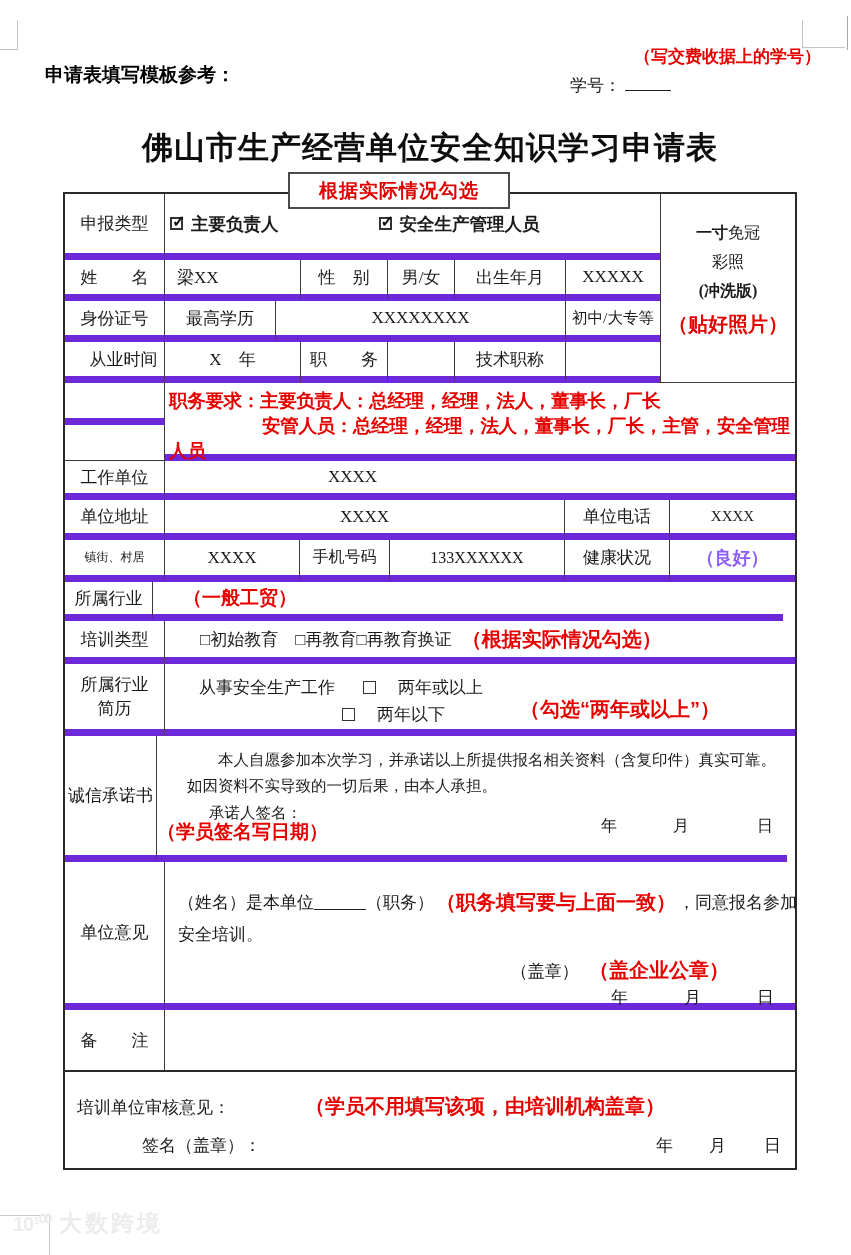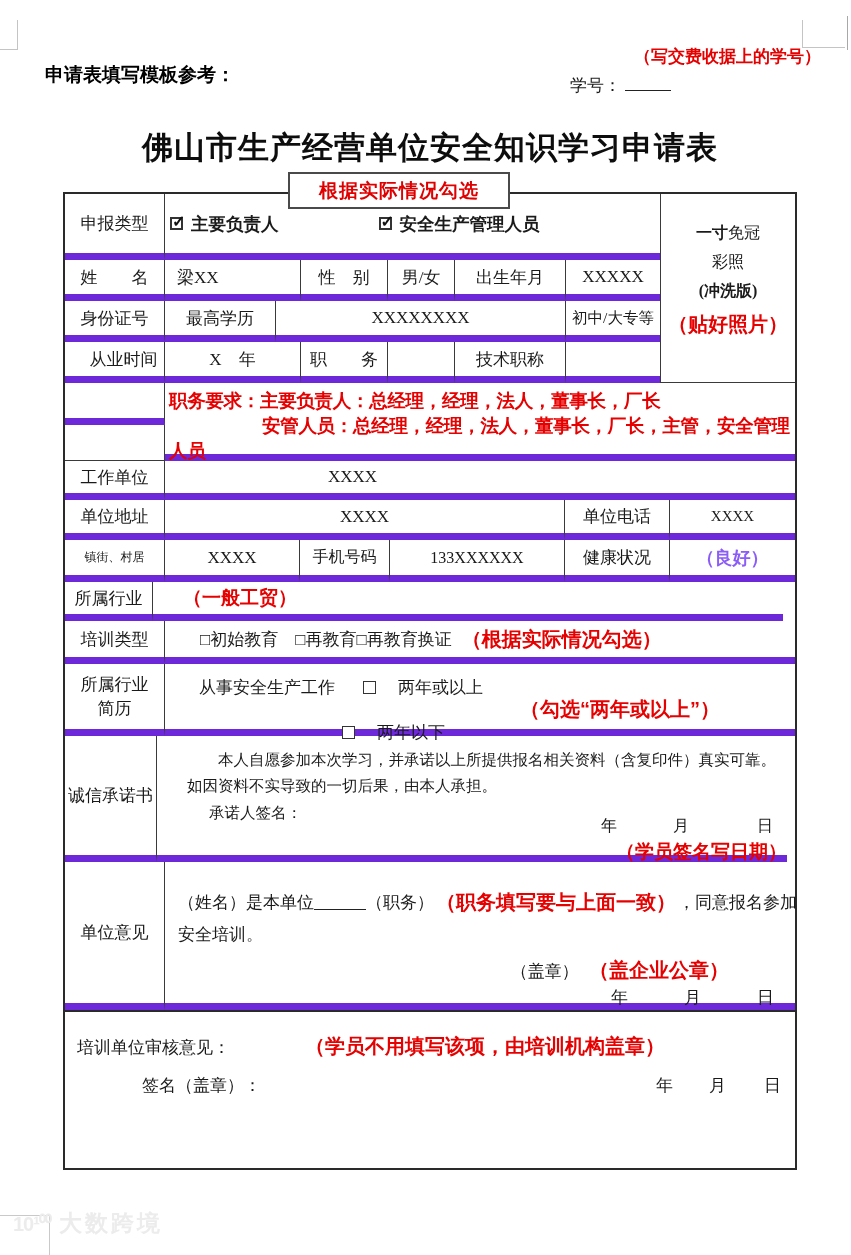--- a/index.html
+++ b/index.html
@@ -54,30 +54,30 @@
   .photo .hint { margin-top:5px; font-size:20px; font-weight:bold; color:#e60000; font-family:"Liberation Sans",sans-serif; white-space:nowrap; }
 
   .postreq { font-family:"Liberation Sans",sans-serif; font-weight:bold; color:#e60000;
     font-size:18.5px; letter-spacing:-0.3px; line-height:25px; padding:5px 0 0 4px; white-space:nowrap; }
   .postreq .l2 { padding-left:93px; }
 
   .redhint-b { color:#e60000; font-weight:bold; font-family:"Liberation Sans",sans-serif; white-space:nowrap; }
 
   .resume-cell { position:relative; flex-direction:column; align-items:flex-start; justify-content:flex-start; padding:12px 0 0 34px; }
   .resume-line { display:flex; align-items:center; white-space:nowrap; }
-  .resume-line2 { margin-top:22px; padding-left:143px; }
+  .resume-line2 { margin-top:4px; padding-left:143px; }
   .resume-hint { position:absolute; left:355px; top:32px; font-size:20px; }
 
   .integrity-cell { position:relative; flex-direction:column; align-items:flex-start; justify-content:flex-start;
     font-size:15.5px; line-height:26px; padding:11px 0 0 30px; }
   .integrity-cell .ind { padding-left:31px; white-space:nowrap; }
   .integrity-cell .sign { margin-left:22px; margin-top:1px; }
   .integrity-date { position:absolute; left:444px; top:77px; font-size:16px; white-space:nowrap; }
   .integrity-date .m { margin-left:56px; } .integrity-date .d { margin-left:68px; }
-  .integrity-hint { position:absolute; left:0; top:103px; width:100%; text-align:right; font-size:19px; }
+  .integrity-hint { position:absolute; left:0; top:83px; width:100%; text-align:left; font-size:19px; }
 
   .opinion-cell { position:relative; flex-direction:column; align-items:flex-start; justify-content:flex-start; padding:27px 0 16px 13px; font-size:17px; }
   .opinion-l1 { display:flex; align-items:center; white-space:nowrap; }
   .opinion-l1 .blank { display:inline-block; width:52px; height:15px; border-bottom:1.5px solid #222; }
   .opinion-l1 .hint { font-size:20px; margin:0 2px; }
   .opinion-l2 { margin-top:7px; }
   .opinion-seal { position:absolute; right:66px; top:95px; white-space:nowrap; }
   .opinion-seal .hint { font-size:20px; margin-left:6px; }
   .opinion-date { position:absolute; right:21px; top:124px; white-space:nowrap; }
   .opinion-date .m { margin-left:56px; } .opinion-date .d { margin-left:56px; }
@@ -261,20 +261,24 @@
         <div class="opinion-seal">
           <span>（盖章）</span>
           <span class="redhint-b hint">（盖企业公章）</span>
         </div>
         <div class="opinion-date">
           <span>年</span><span class="m">月</span><span class="d">日</span>
         </div>
       </div>
     </div>
 
+    <div class="row" style="height:60px;">
+      <div class="cell nbb" style="width:100px;">备　　注</div>
+      <div class="cell nbr nbb" style="width:630px;"></div>
+    </div>
 
     <div class="review">
       <div class="lbl">培训单位审核意见：</div>
       <div class="redhint-b hint">（学员不用填写该项，由培训机构盖章）</div>
       <div class="sign">签名（盖章）：</div>
       <div class="date">
         <span>年</span><span class="m">月</span><span class="d">日</span>
       </div>
     </div>
 

